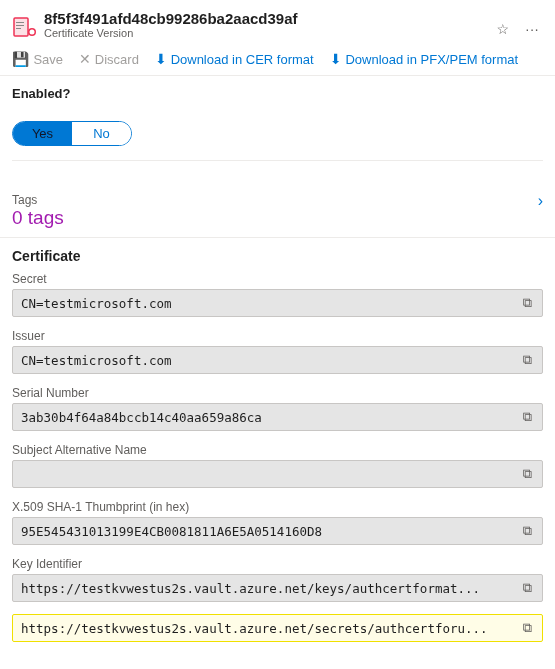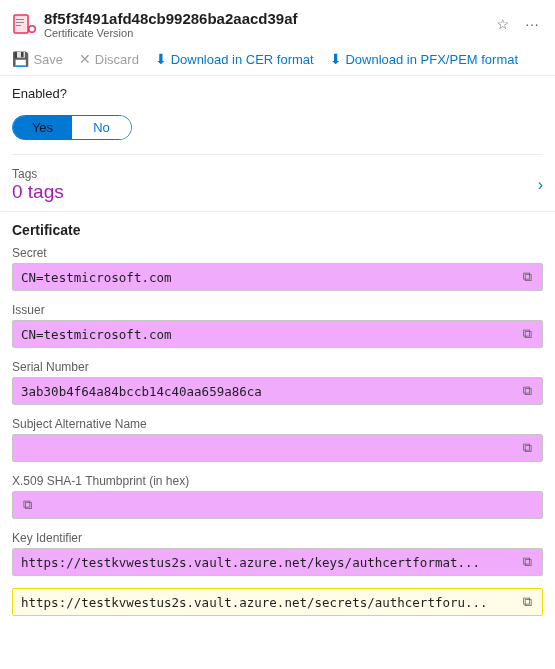--- a/index.html
+++ b/index.html
@@ -7,21 +7,21 @@
       font-family: 'Segoe UI', sans-serif;
       font-size: 13px;
       background: #fff;
       color: #1f1f1f;
       width: 555px;
       min-height: 669px;
       overflow-x: hidden;
     }
     .header {
       display: flex;
-      align-items: flex-start;
+      align-items: flex-end;
       padding: 10px 12px 4px 12px;
       gap: 8px;
     }
     .header-icon {
       width: 24px;
       height: 24px;
       flex-shrink: 0;
       margin-top: 2px;
     }
     .header-text {
@@ -73,22 +73,22 @@
       color: #a19f9d;
     }
     .toolbar-btn .btn-icon {
       font-size: 14px;
     }
     .section {
       padding: 10px 12px;
     }
     .enabled-label {
       font-size: 13px;
-      font-weight: 400;
-      margin-bottom: 14px;
+      font-weight: 700;
+      margin-bottom: 20px;
     }
     .toggle-group {
       display: flex;
       border-radius: 20px;
       border: 1px solid #0078d4;
       overflow: hidden;
       width: 120px;
     }
     .toggle-btn {
       flex: 1;
@@ -115,20 +115,21 @@
       padding: 8px 12px;
       border-bottom: 1px solid #edebe9;
     }
     .tags-left {
       display: flex;
       flex-direction: column;
     }
     .tags-title {
       font-size: 12px;
       color: #605e5c;
+      margin-top: 20px;
     }
     .tags-count {
       font-size: 19px;
       color: #a21caf;
     }
     .chevron-icon {
       color: #0078d4;
       font-size: 16px;
     }
     .section-title {
@@ -142,21 +143,21 @@
     }
     .field-label {
       font-size: 12px;
       color: #605e5c;
       margin-bottom: 3px;
     }
     .field-input-row {
       display: flex;
       align-items: center;
       border: 1px solid #c8c6c4;
-      background: #f0abfc;
+      background: #e5e5e5;
       padding: 5px 8px;
       border-radius: 2px;
     }
     .field-value {
       flex: 1;
       font-size: 12.5px;
       color: #1f1f1f;
       word-break: break-all;
       font-family: 'Consolas', monospace;
     }
@@ -270,20 +271,21 @@
   <div class="field-label">Subject Alternative Name</div>
   <div class="field-input-row">
     <span class="field-value"></span>
     <button class="copy-btn" title="Copy">⧉</button>
   </div>
 </div>
 
 <div class="field-group">
   <div class="field-label">X.509 SHA-1 Thumbprint (in hex)</div>
   <div class="field-input-row">
+    <span class="field-value">95E545431013199E4CB0081811A6E5A0514160D8</span>
     <button class="copy-btn" title="Copy">⧉</button>
   </div>
 </div>
 
 <div class="field-group">
   <div class="field-label">Key Identifier</div>
   <div class="field-input-row">
     <span class="field-value">https://testkvwestus2s.vault.azure.net/keys/authcertformat...</span>
     <button class="copy-btn" title="Copy">⧉</button>
   </div>

